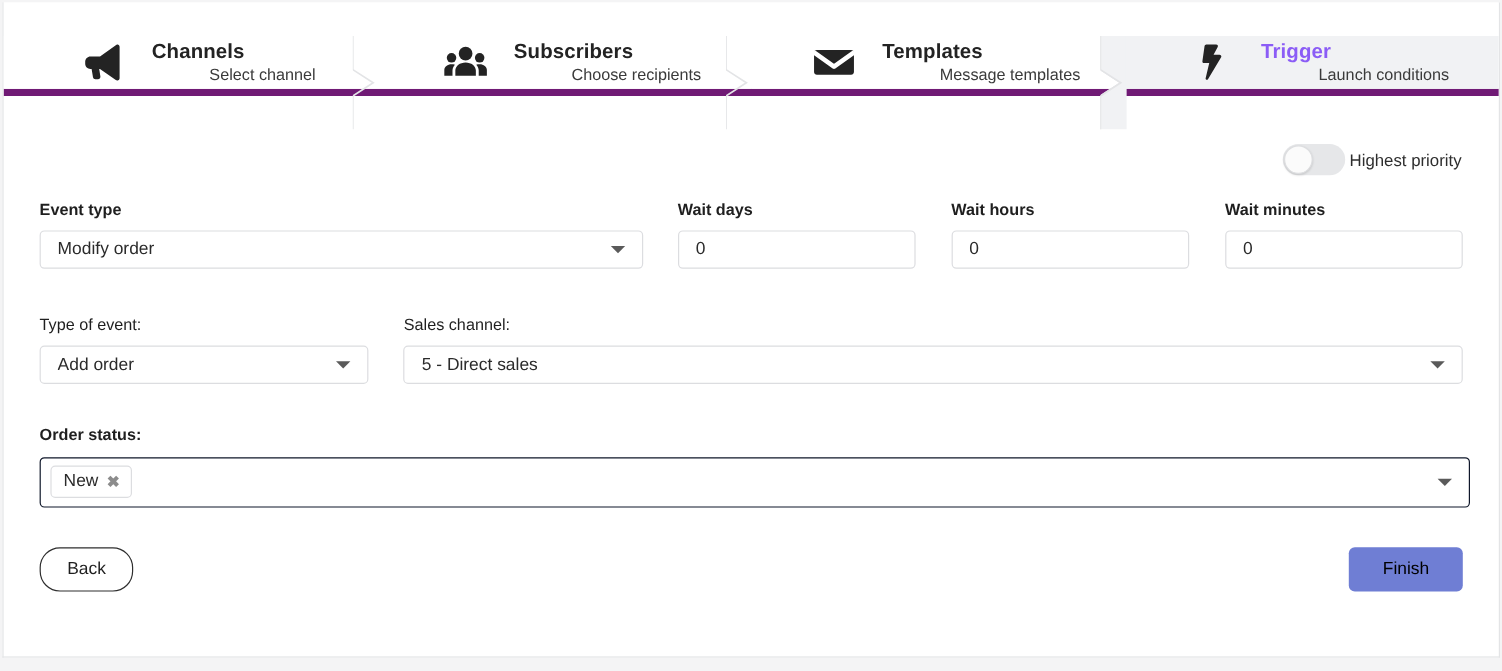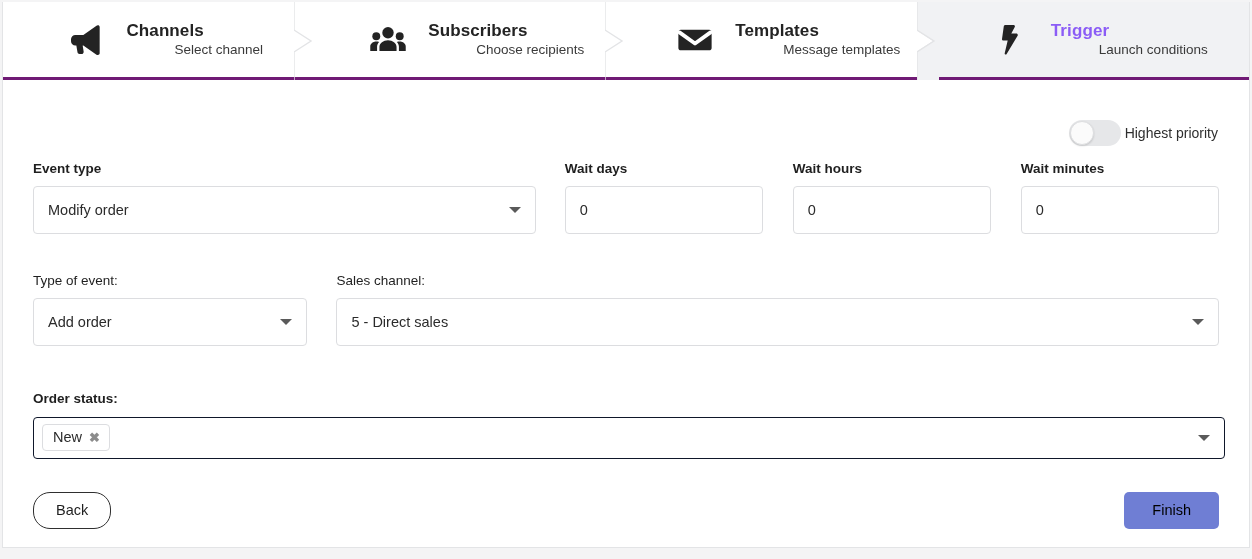--- a/index.html
+++ b/index.html
@@ -26,22 +26,23 @@
     border: 1px solid #e3e4e6;
     border-top: none;
     overflow: hidden;
   }
 
   
   .stepper {
     position: relative;
     height: 78px;
     display: flex;
-    border-bottom: 3px solid #701a75;
+    border-bottom: 6px solid #701a75;
     background: #ffffff;
+    align-items: flex-end;
   }
   .step {
     position: relative;
     flex: 1 1 0;
     display: flex;
     align-items: center;
     justify-content: center;
     gap: 18px;
     background: #ffffff;
     cursor: pointer;
@@ -115,21 +116,21 @@
   .form-label {
     font-size: 13.5px;
     color: #1f1f1f;
     margin-bottom: 9px;
     display: block;
     line-height: 1.2;
   }
   .form-label.bold { font-weight: bold; }
 
   .control {
-    height: 48px;
+    height: 32px;
     border: 1px solid #dcdde0;
     border-radius: 4px;
     background: #ffffff;
     display: flex;
     align-items: center;
     padding: 12px 14px;
     font-size: 14.5px;
     color: #2b2b2b;
     position: relative;
     cursor: pointer;
@@ -141,37 +142,37 @@
     border-left: 6px solid transparent;
     border-right: 6px solid transparent;
     border-top: 6px solid #5a5a5a;
     flex: 0 0 auto;
     margin-left: 8px;
   }
 
   .row1 {
     display: flex;
     align-items: flex-end;
-    margin-top: 15px;
+    margin-top: 21px;
   }
   .f-event-type { width: 505px; }
   .row1-spacer { width: 29px; }
   .f-wait { width: 199px; }
   .row1-gap { width: 30px; }
 
   .row2 {
     display: flex;
     align-items: flex-end;
     margin-top: 39px;
   }
   .f-type-of-event { width: 275px; }
   .row2-gap { width: 30px; }
   .f-sales-channel { width: 887px; }
 
-  .row3 { margin-top: 45px; }
+  .row3 { margin-top: 35px; }
   .f-order-status { width: 1192px; }
 
   .multiselect {
     min-height: 42px;
     border: 1px solid #0f172a;
     border-radius: 4px;
     background: #fff;
     display: flex;
     align-items: center;
     padding: 0 14px 0 8px;

